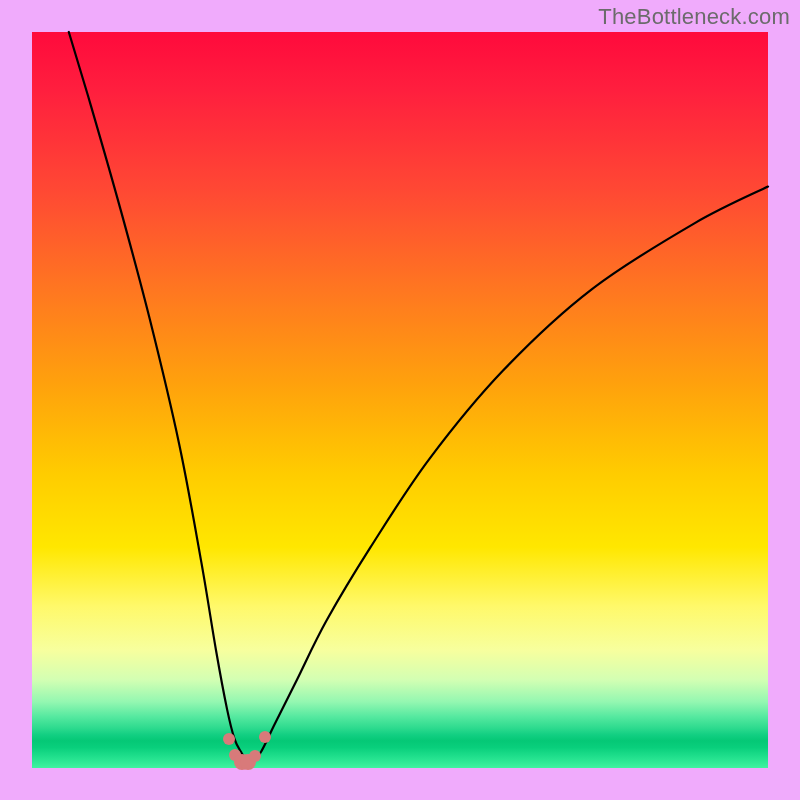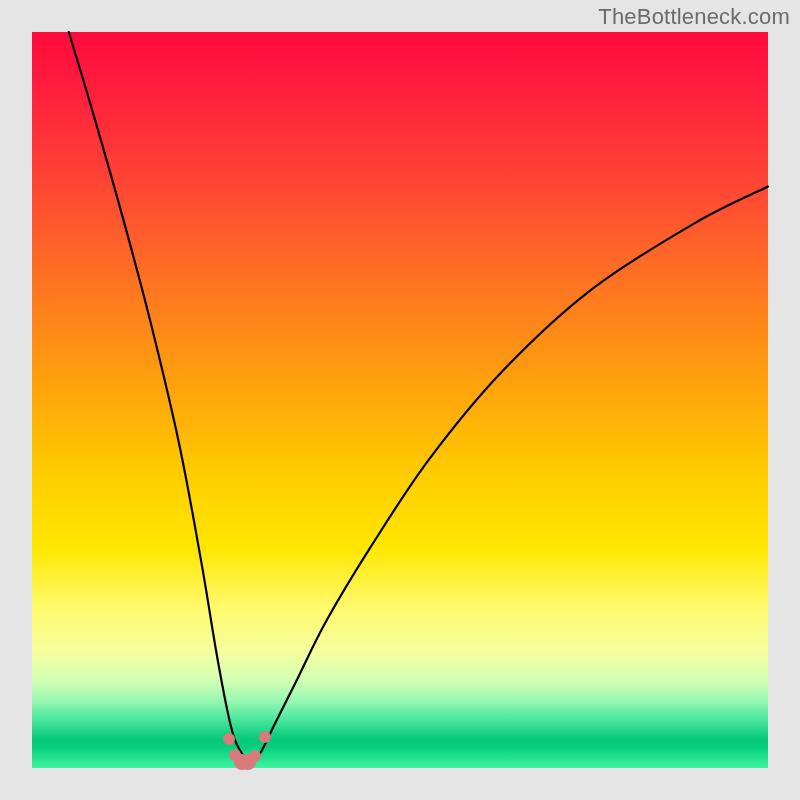--- a/index.html
+++ b/index.html
@@ -8,21 +8,21 @@
     width: 800px;
     height: 800px;
     overflow: hidden;
     background: #000;
     font-family: Arial, Helvetica, sans-serif;
   }
   .frame {
     position: relative;
     width: 800px;
     height: 800px;
-    background: #e5e5e5;
+    background: #f0abfc;
   }
   .watermark {
     position: absolute;
     top: 4px;
     right: 10px;
     color: #6b6b6b;
     font-size: 22px;
     font-weight: 500;
     letter-spacing: 0.2px;
     z-index: 10;

